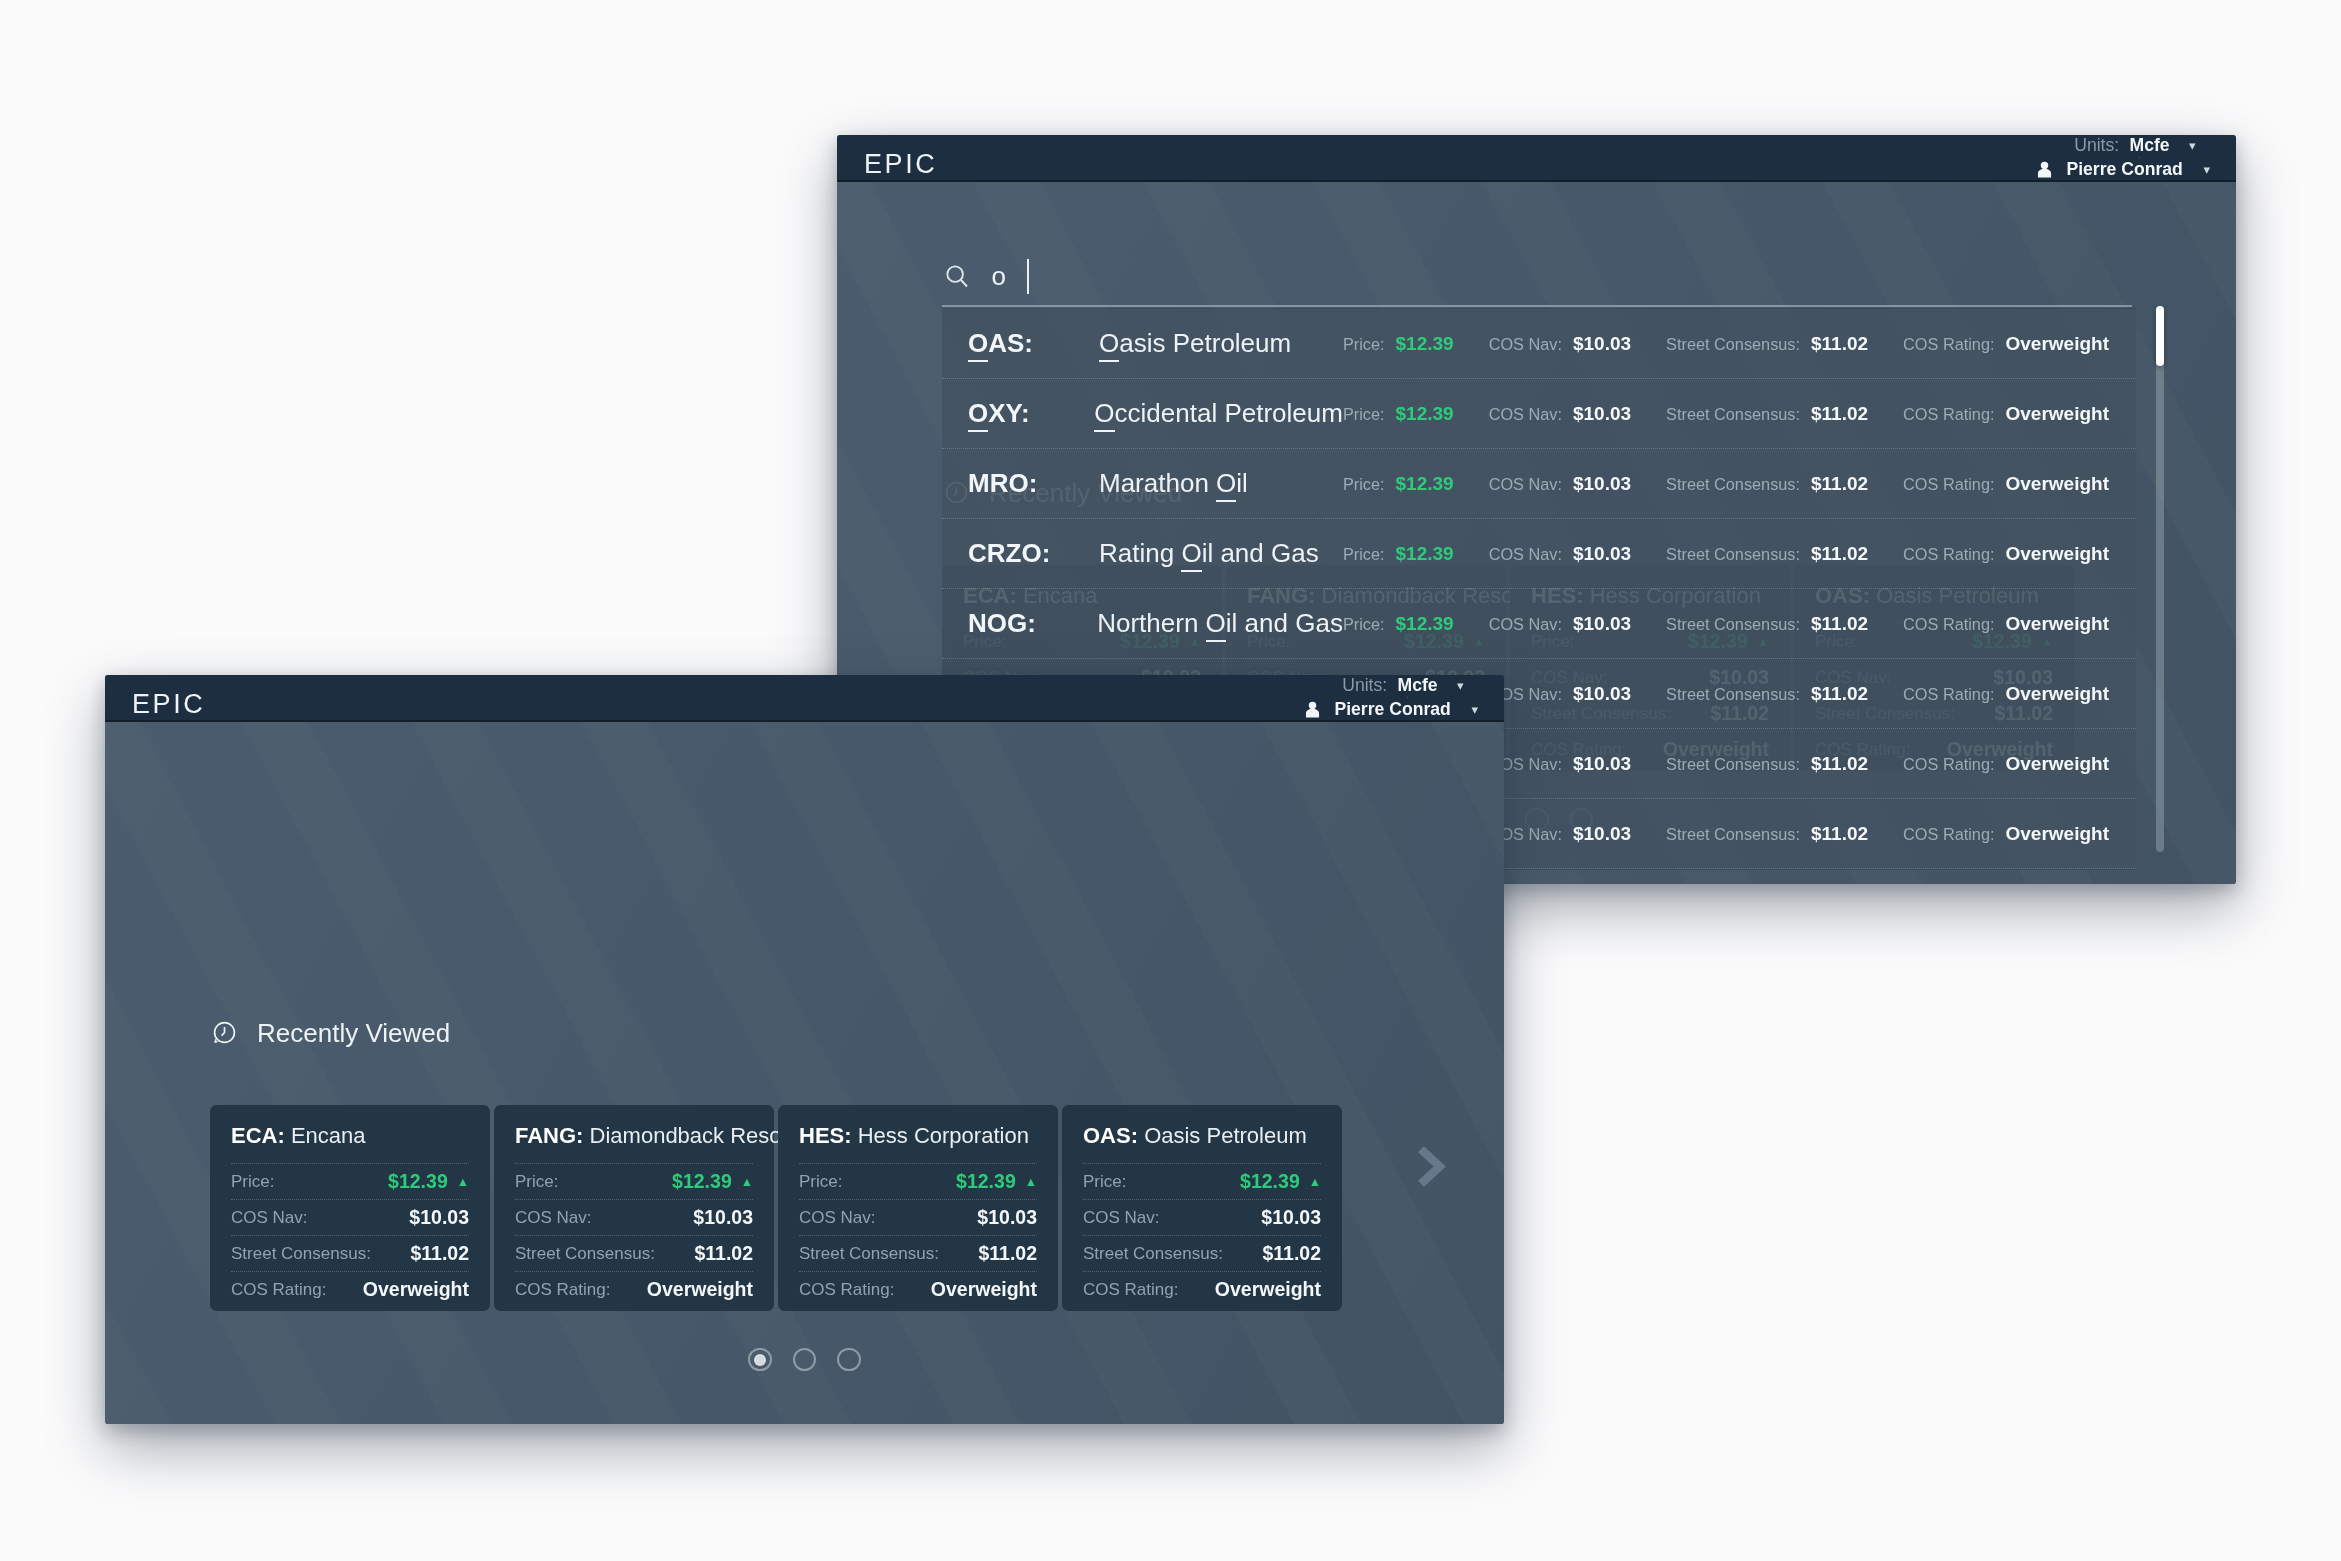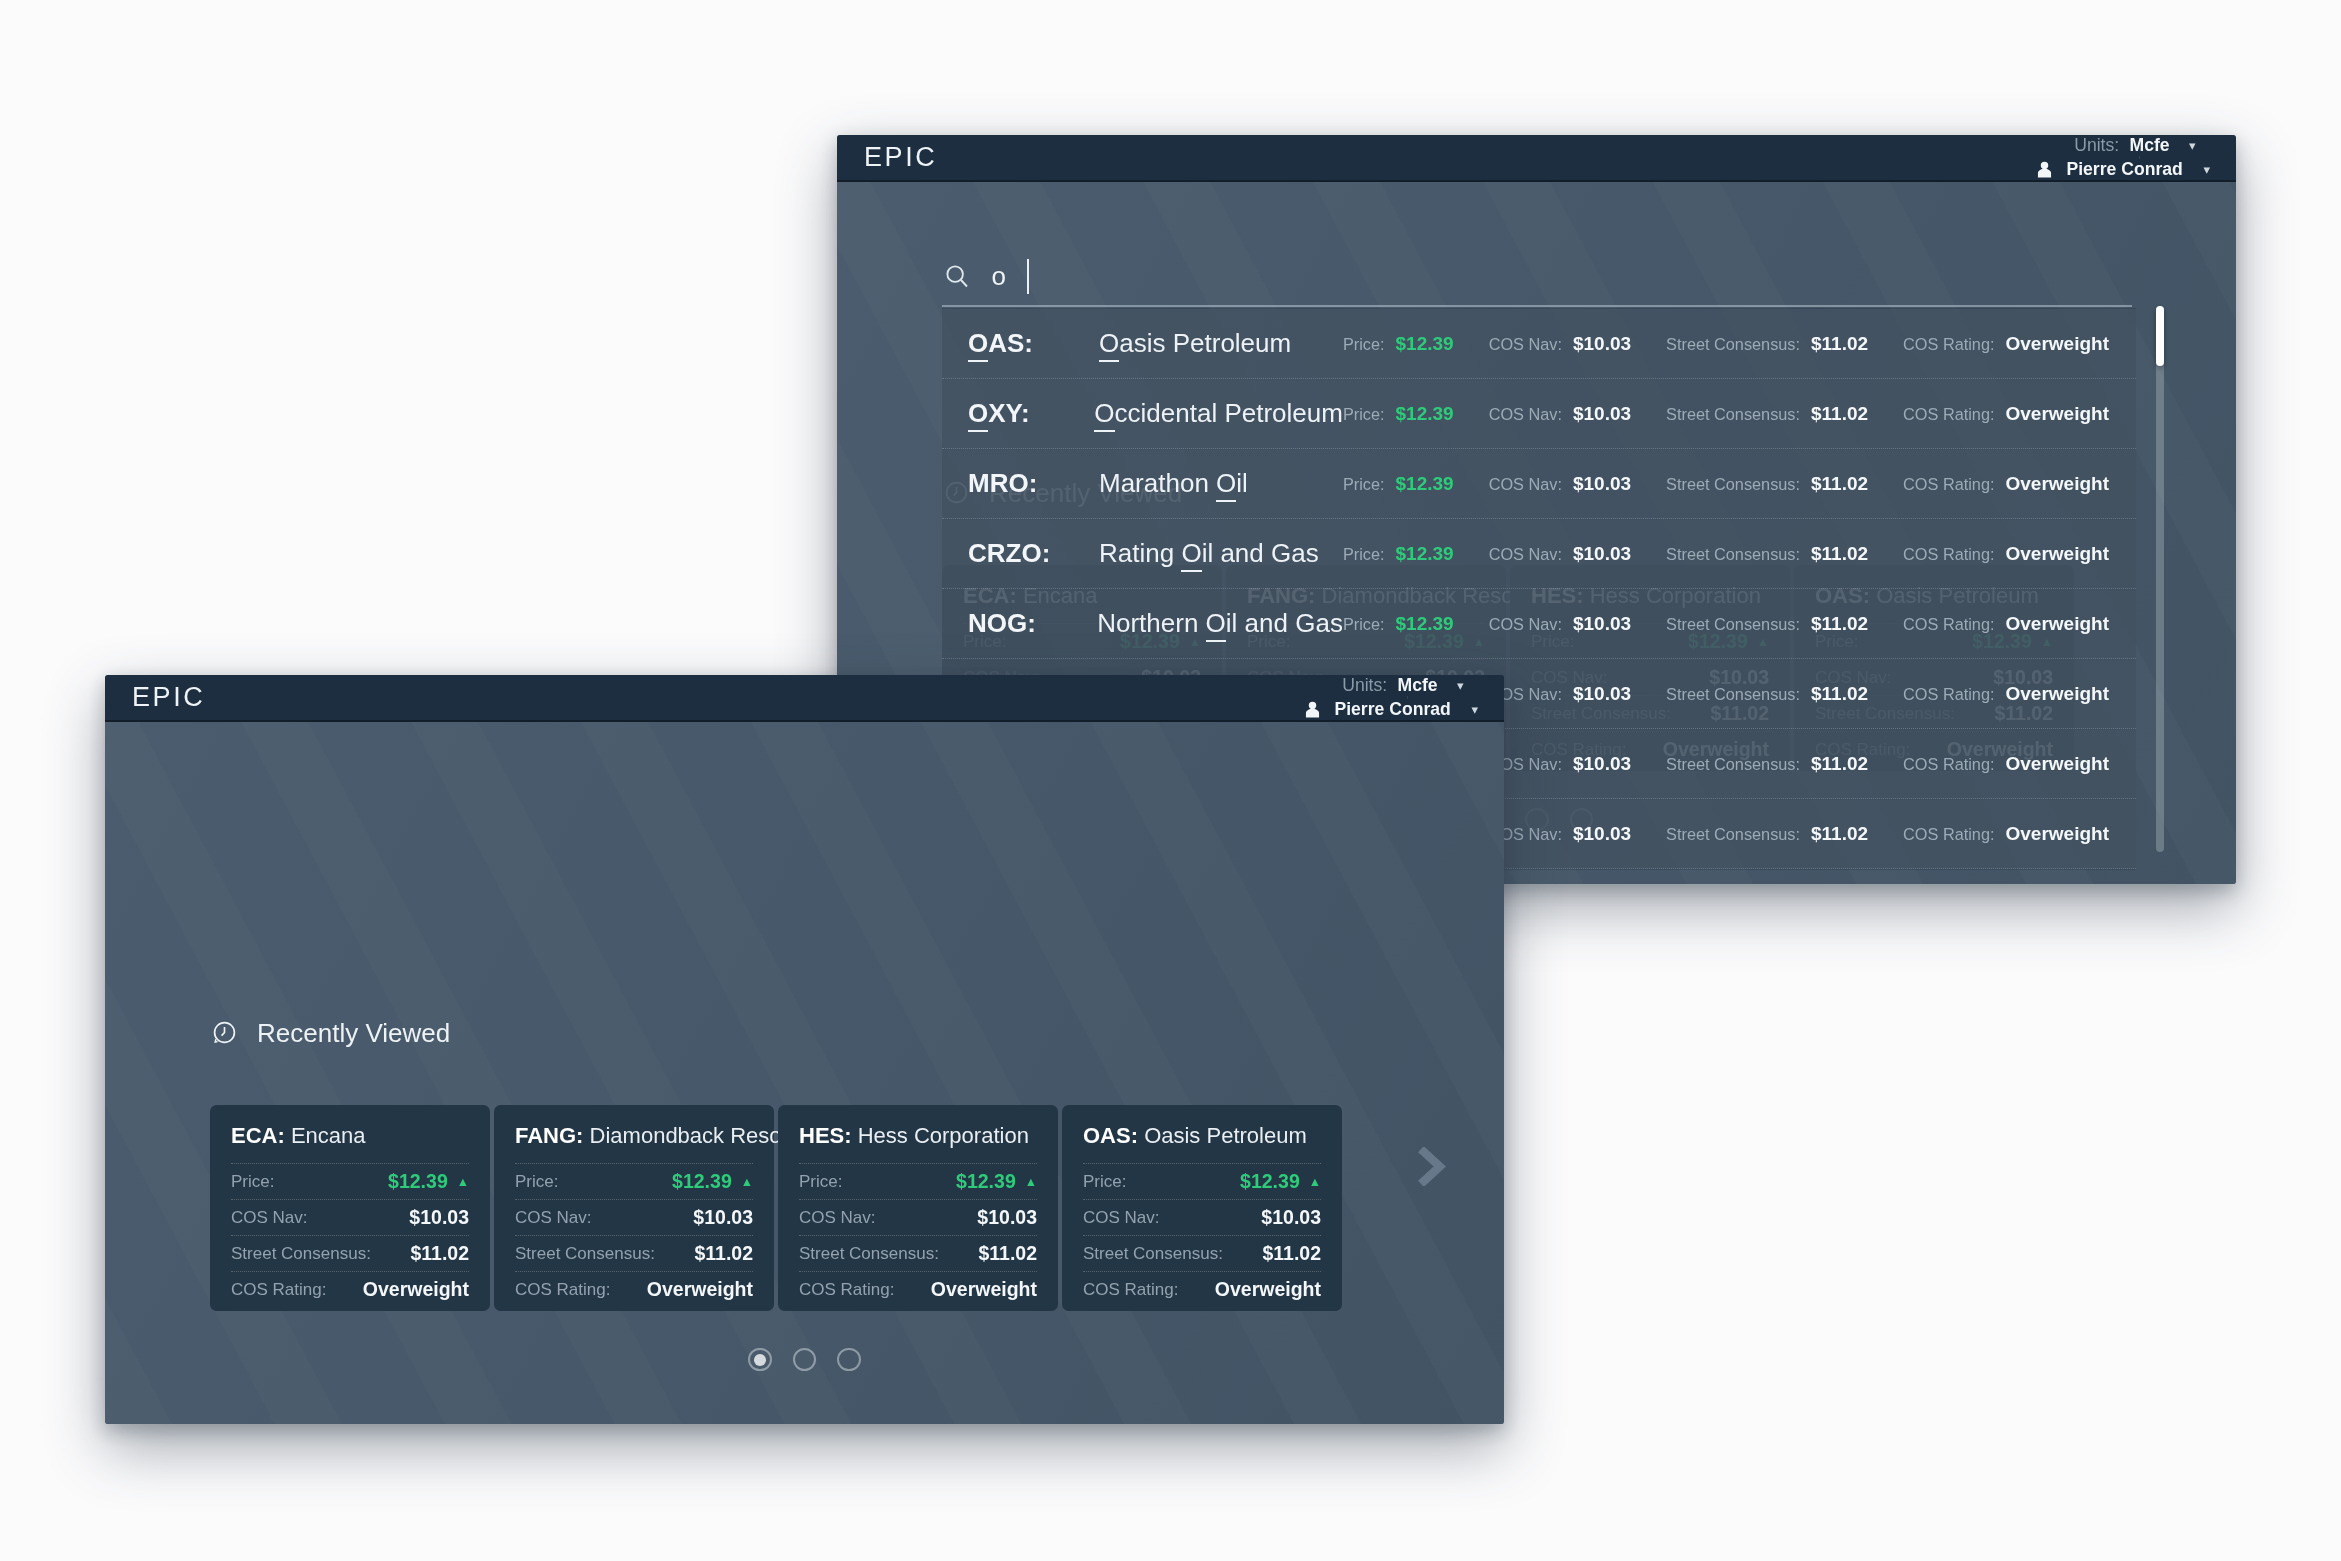--- a/index.html
+++ b/index.html
@@ -19,21 +19,21 @@
     overflow:hidden;
     box-shadow:0 23.4px 59px rgba(45,58,72,.42), 0 6.5px 18px rgba(45,58,72,.28);
   }
   .window.back  { left:837px; top:135px;  z-index:1; }
   .window.front { left:105px;  top:675px; z-index:2; }
 
   .win-header {
     position:absolute; left:0; right:0; top:0; height:47px;
     background:var(--header_navy,#1c2e3f);
     border-bottom:2px solid #121f2b;
-    display:flex; align-items:center;
+    display:flex; align-items:flex-end;
   }
   .logo {
     margin-left:27px;
     font-size:27px; font-weight:300; letter-spacing:2.6px;
     color:#eef3f7;
   }
   .hright { margin-left:auto; display:flex; align-items:center; height:100%;flex-direction:column; }
   .units { display:flex; align-items:center; gap:10.4px; cursor:pointer; padding:0 9px; height:100%; }
   .hlabel { font-size:17.6px; color:#8b9aa7; }
   .hvalue { font-size:17.6px; color:#f2f6f9; font-weight:700; }

